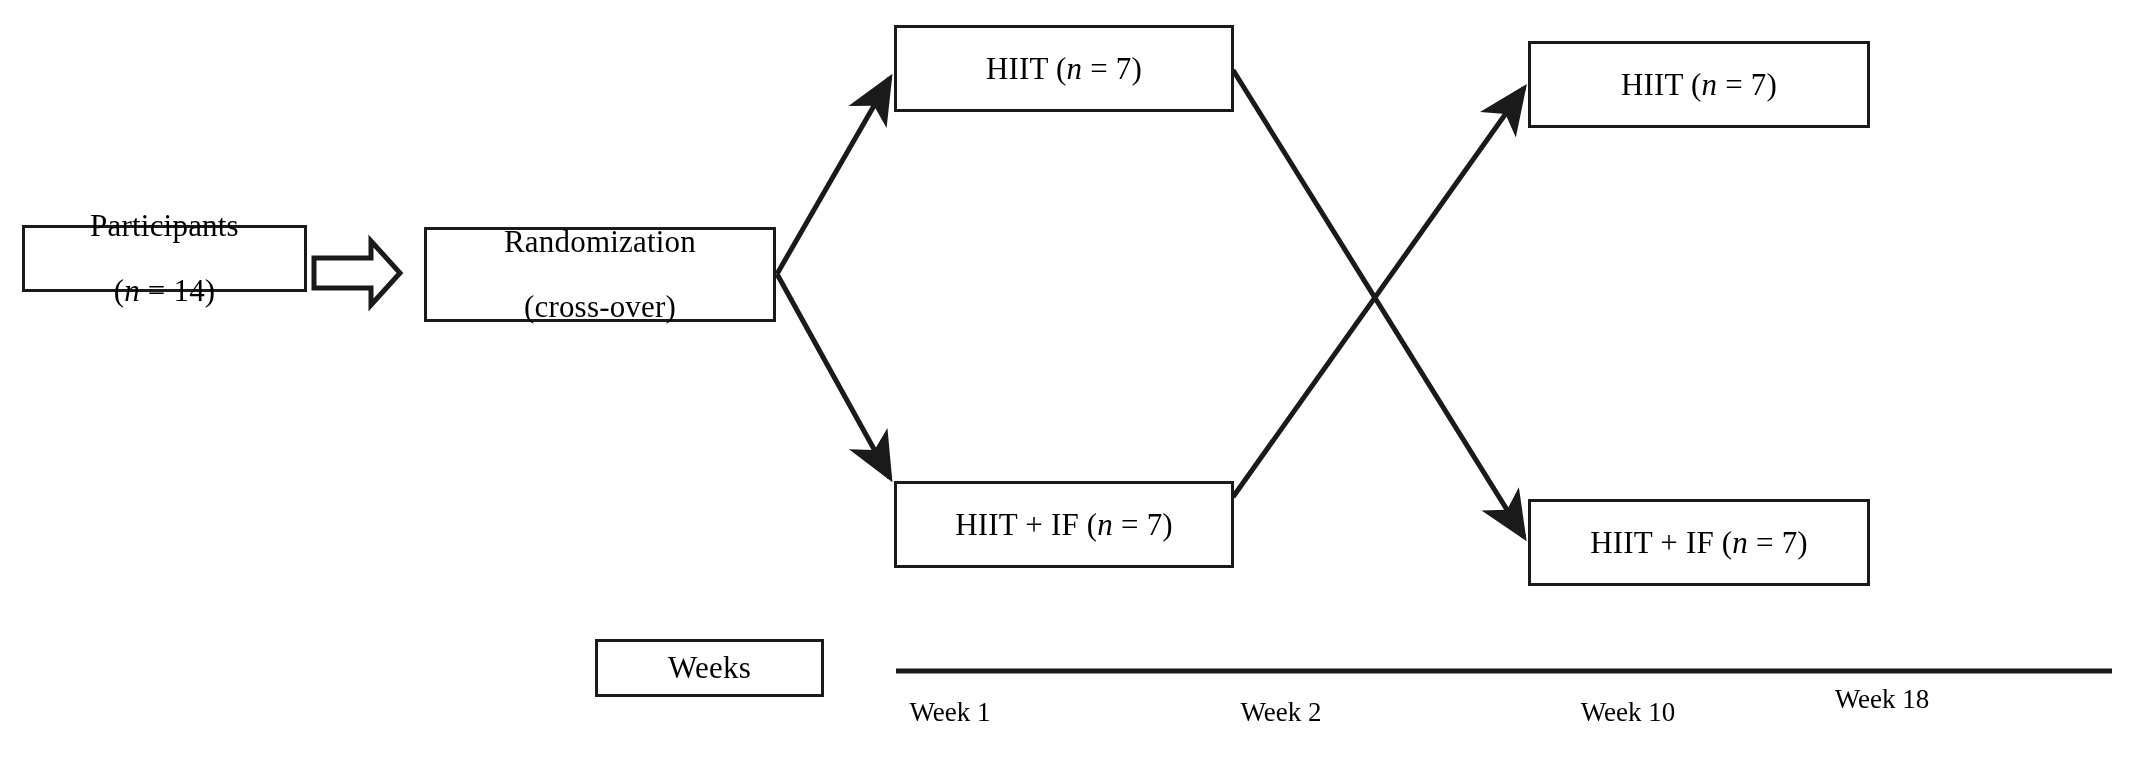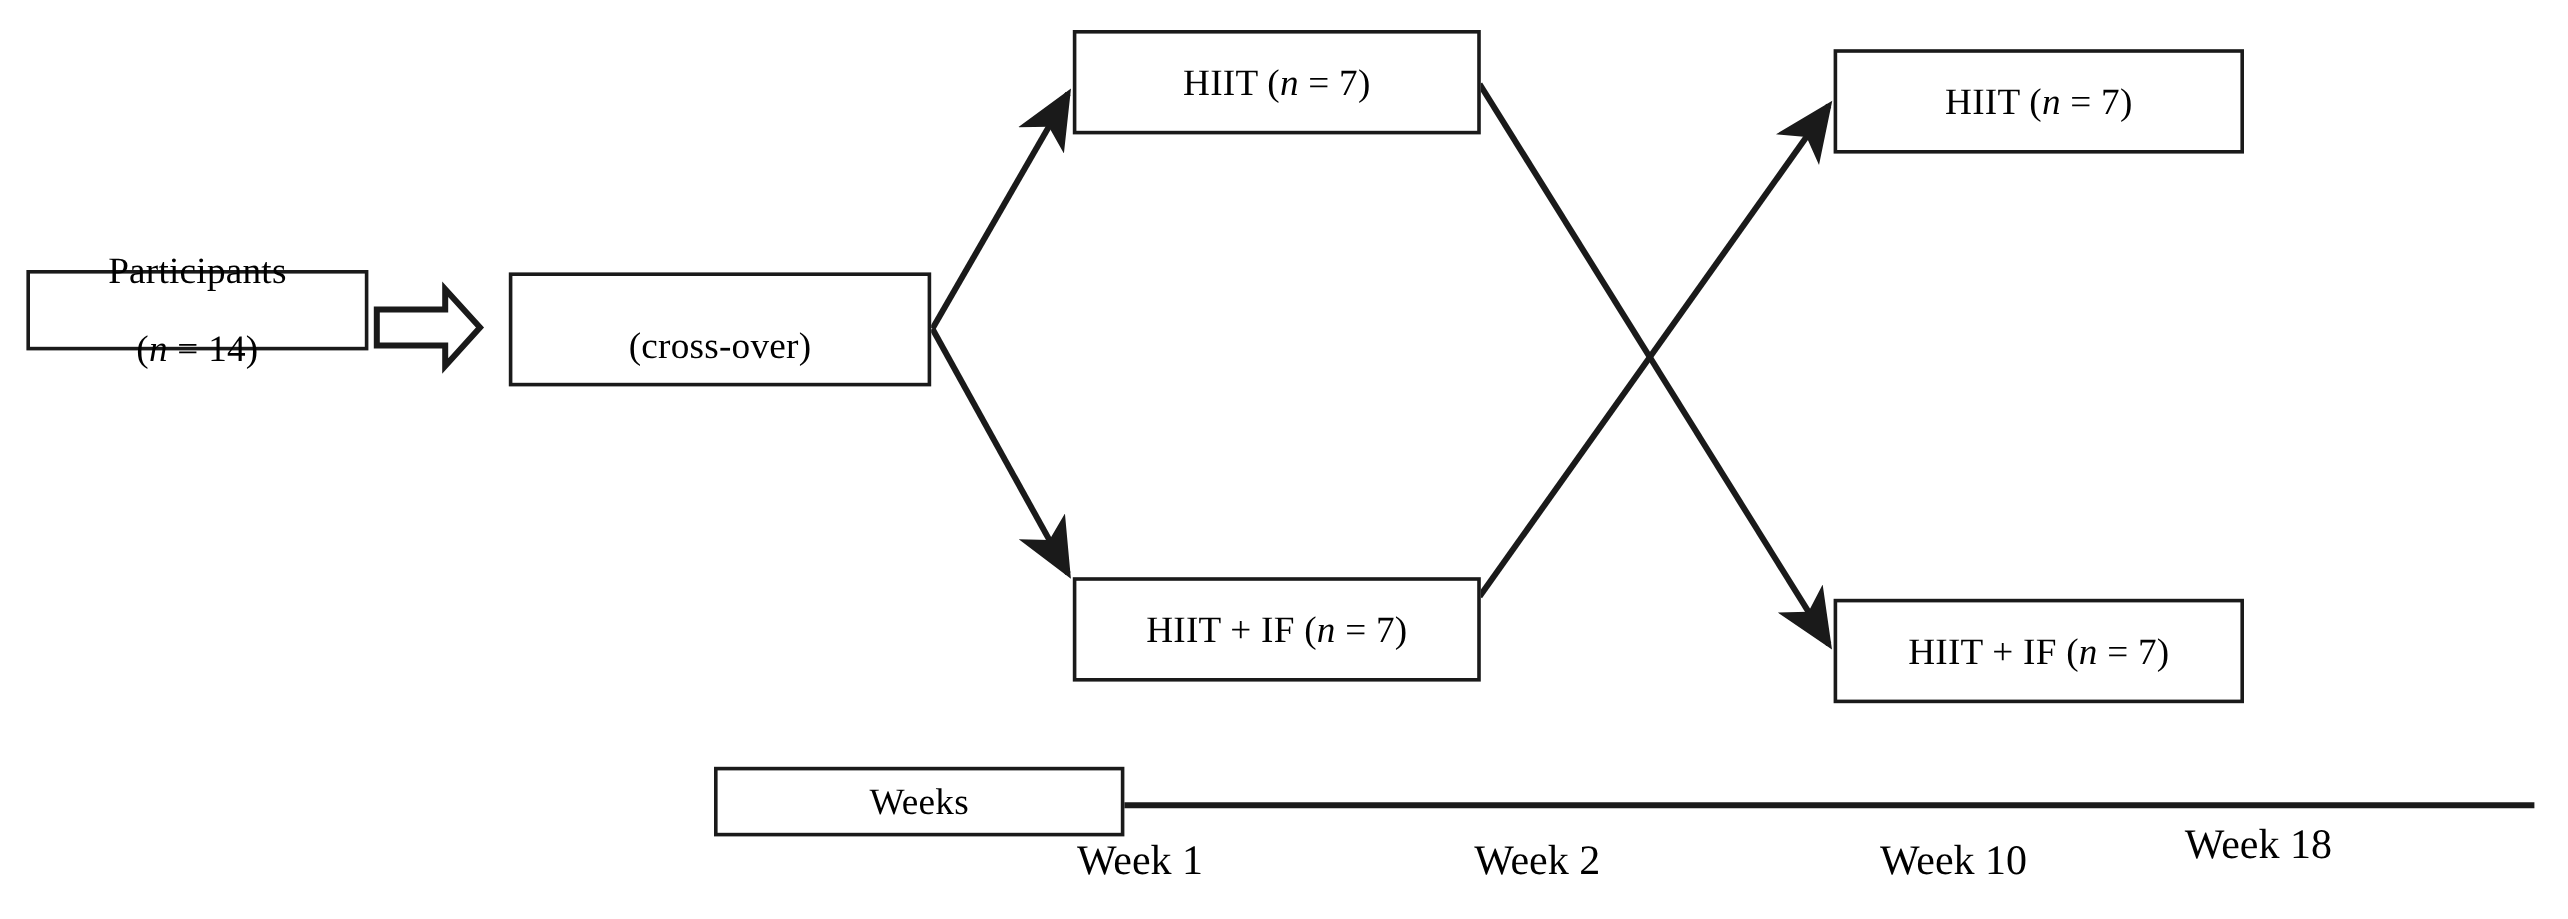--- a/index.html
+++ b/index.html
@@ -38,21 +38,21 @@
     text-align: left;
     line-height: 1.22;
     font-size: 31px;
     letter-spacing: 0.2px;
     z-index: 2;
   }
   .node .line2 { display: block; margin-top: 27px; }
   .ital { font-style: italic; }
   .tick-label {
     position: absolute;
-    font-size: 35px;
+    font-size: 27px;
     text-align: right;
     white-space: nowrap;
     transform: translateX(-50%);
     z-index: 2;
   }
 </style>
 </head>
 <body>
 
 <div id="canvas">
@@ -78,40 +78,41 @@
 
     <line x1="896" y1="671" x2="2112" y2="671" stroke="#1a1a1a" stroke-width="5"></line>
   </svg>
 
   <div class="node" style="left:22px; top:225px; width:285px; height:67px;">
     <span>Participants</span>
     <span class="line2"><span>(</span><span class="ital">n</span><span> = 14)</span></span>
   </div>
 
   <div class="node" style="left:424px; top:227px; width:352px; height:95px;">
+    <span>Randomization</span>
     <span class="line2">(cross-over)</span>
   </div>
 
   <div class="node" style="left:894px; top:25px; width:340px; height:87px;">
     <span><span>HIIT (</span><span class="ital">n</span><span> = 7)</span></span>
   </div>
 
   <div class="node" style="left:894px; top:481px; width:340px; height:87px;">
     <span><span>HIIT + IF (</span><span class="ital">n</span><span> = 7)</span></span>
   </div>
 
   <div class="node" style="left:1528px; top:41px; width:342px; height:87px;">
     <span><span>HIIT (</span><span class="ital">n</span><span> = 7)</span></span>
   </div>
 
   <div class="node" style="left:1528px; top:499px; width:342px; height:87px;">
     <span><span>HIIT + IF (</span><span class="ital">n</span><span> = 7)</span></span>
   </div>
 
-  <div class="node" style="left:595px; top:639px; width:342px; height:58px;">
+  <div class="node" style="left:595px; top:639px; width:229px; height:58px;">
     <span>Weeks</span>
   </div>
 
   <div class="tick-label" style="left:950px; top:697px;">
     <span>Week 1</span>
   </div>
   <div class="tick-label" style="left:1281px; top:697px;">
     <span>Week 2</span>
   </div>
   <div class="tick-label" style="left:1588px; top:697px;margin-left:40px;">

